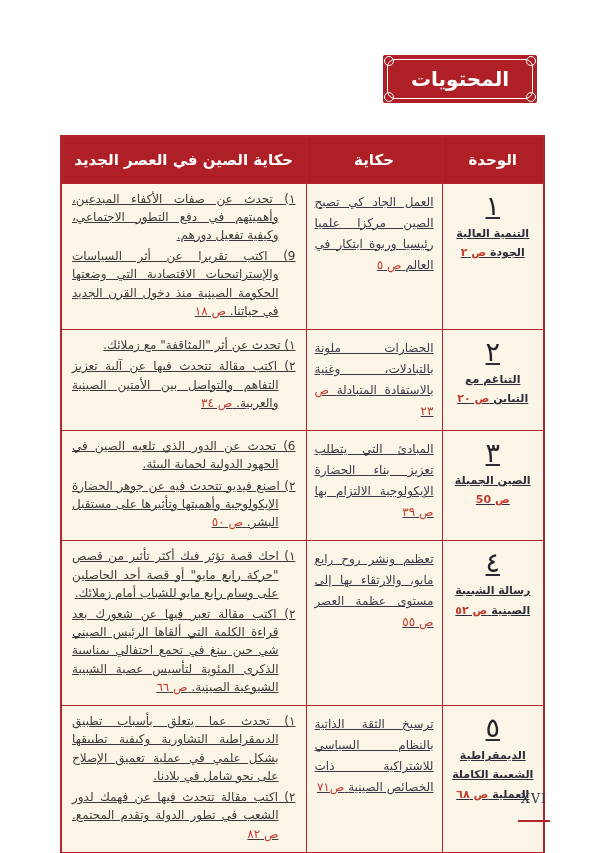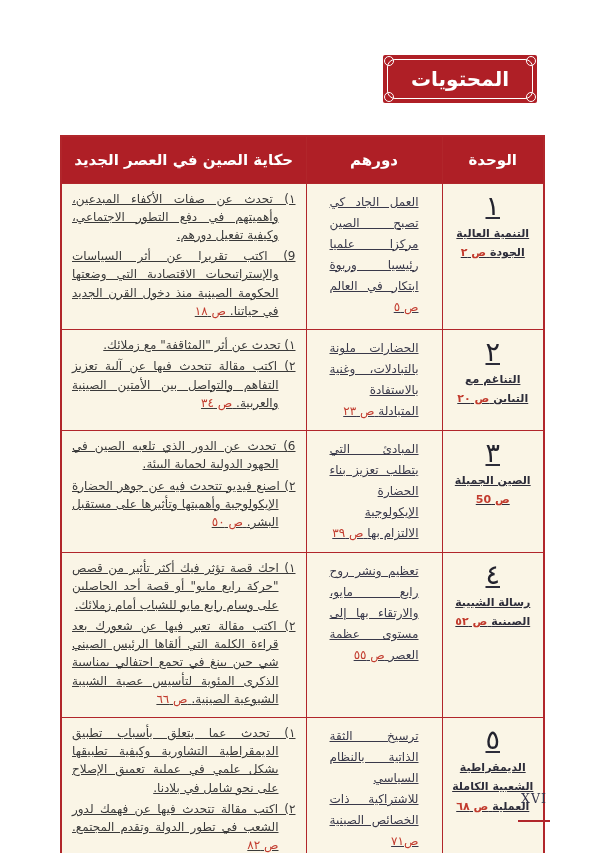--- a/index.html
+++ b/index.html
@@ -40,21 +40,21 @@
   }
   table.toc td{background:#FAF5E6;text-decoration:underline;}
   col.c-unit{width:102px;} col.c-text{width:136px;} col.c-story{width:245px;}
   tr.r1{height:105px;} tr.r2{height:76px;} tr.r3{height:85px;}
   tr.r4{height:142px;} tr.r5{height:106px;} tr.r6{height:94px;}
   
   td.unit-cell{text-align:center;padding:4px 5px 4px 5px;color:#2d2d3a;}
   .unit-num{font-size:27px;line-height:1.15;color:#23232e;margin-top:2px;}
   .unit-title{font-size:11px;font-weight:bold;line-height:1.75;margin-top:3px;}
   
-  td.text-cell{padding:8px 23px;font-size:12px;line-height:1.75;color:#39394a;text-align:justify;}
+  td.text-cell{padding:8px 8px;font-size:12px;line-height:1.75;color:#39394a;text-align:justify;}
   
   td.story-cell{padding:6px 10px;font-size:12px;line-height:1.52;color:#3a3a3a;}
   .item{margin:0 0 3px 0;text-align:justify;padding-right:17px;text-indent:-17px;}
   .red{color:#C23B2E;}
   
   .page-num{
     position:absolute;left:518px;top:791px;width:32px;text-align:center;
     font-family:"DejaVu Serif",serif;font-size:12.5px;letter-spacing:1px;color:#33344a;
     border-bottom:2px solid #B1262B;padding-bottom:14px;
   }
@@ -73,21 +73,21 @@
 
 <table class="toc">
   <colgroup>
       <col class="c-unit">
       <col class="c-text">
       <col class="c-story">
     </colgroup>
   <thead>
     <tr>
       <th>الوحدة</th>
-      <th>دورهم</th>
+      <th>حكاية</th>
       <th>حكاية الصين في العصر الجديد</th>
     </tr>
   </thead>
   <tbody>
     <tr class="r1">
       <td class="unit-cell">
         <div class="unit-num">١</div>
         <div class="unit-title"><span>التنمية العالية الجودة</span> <span class="red">ص ٢</span></div>
       </td>
       <td class="text-cell"><span>العمل الجاد كي تصبح الصين مركزا علميا رئيسيا وربوة ابتكار في العالم</span> <span class="red">ص ٥</span></td>

